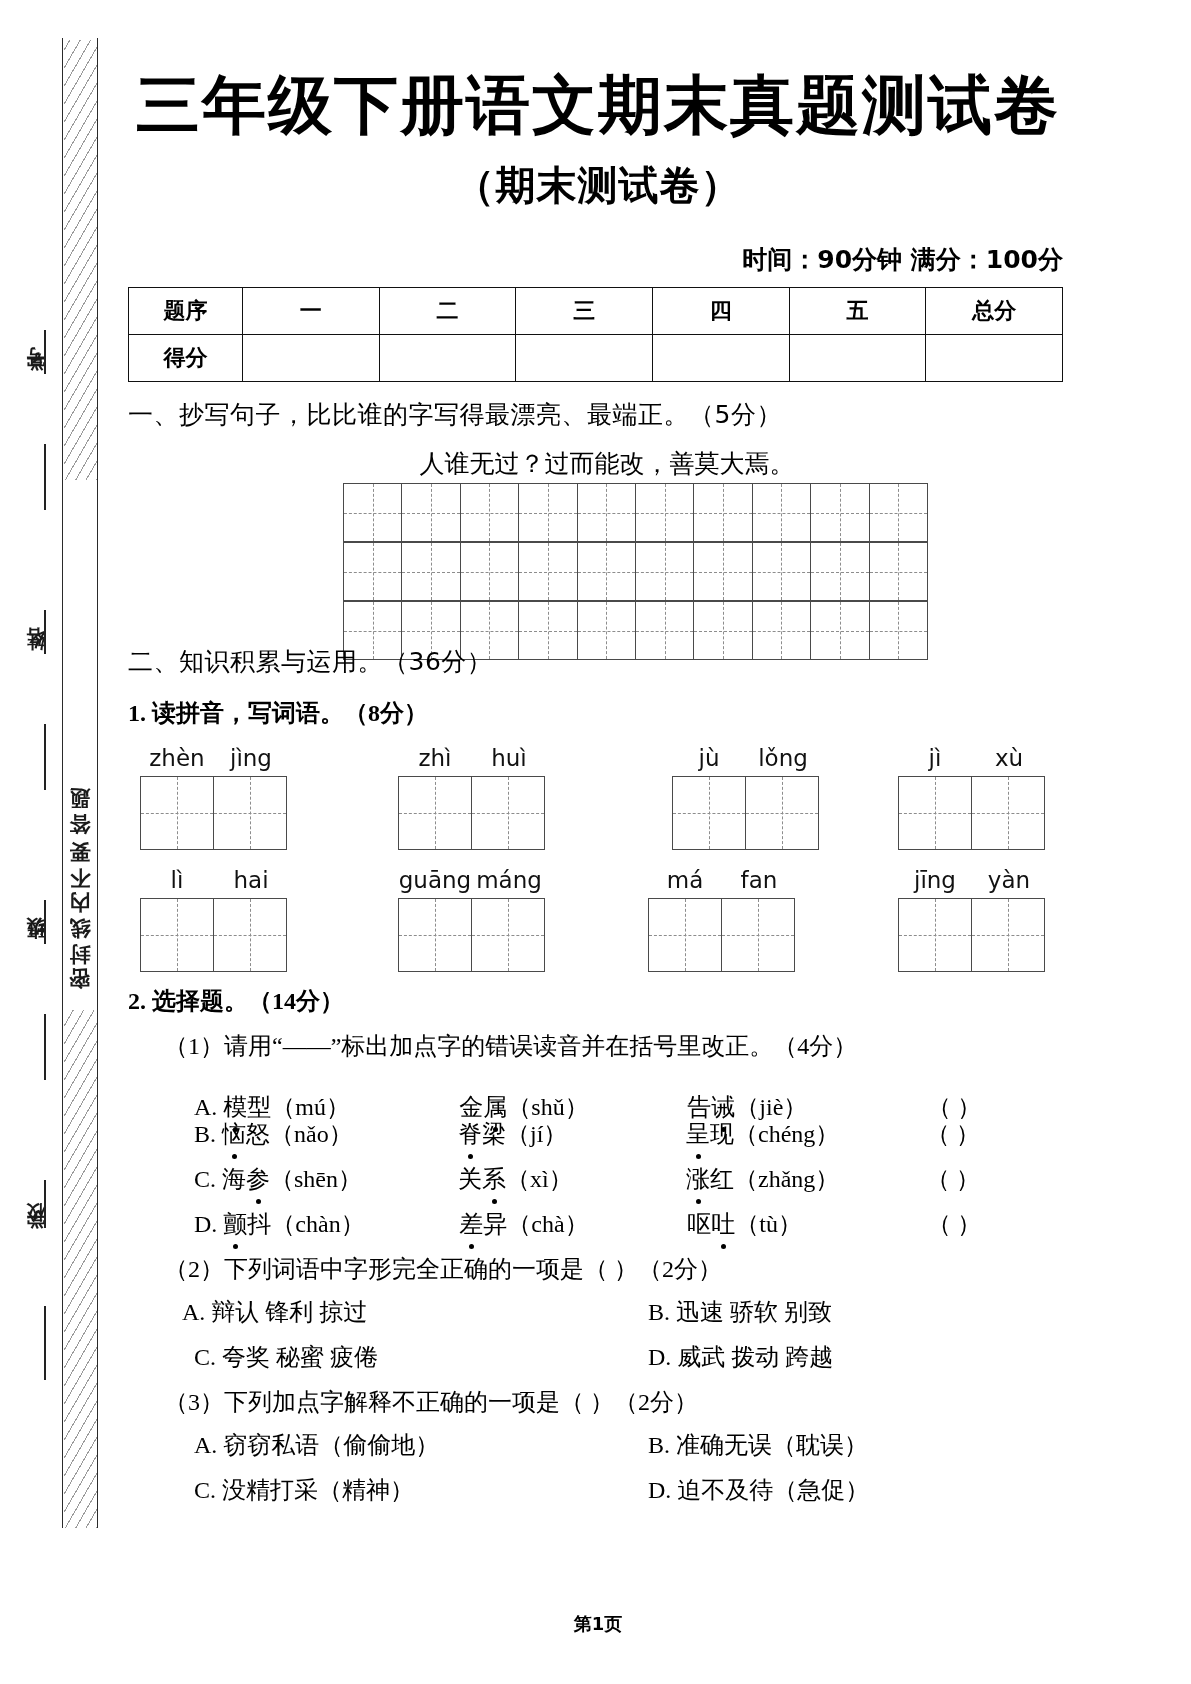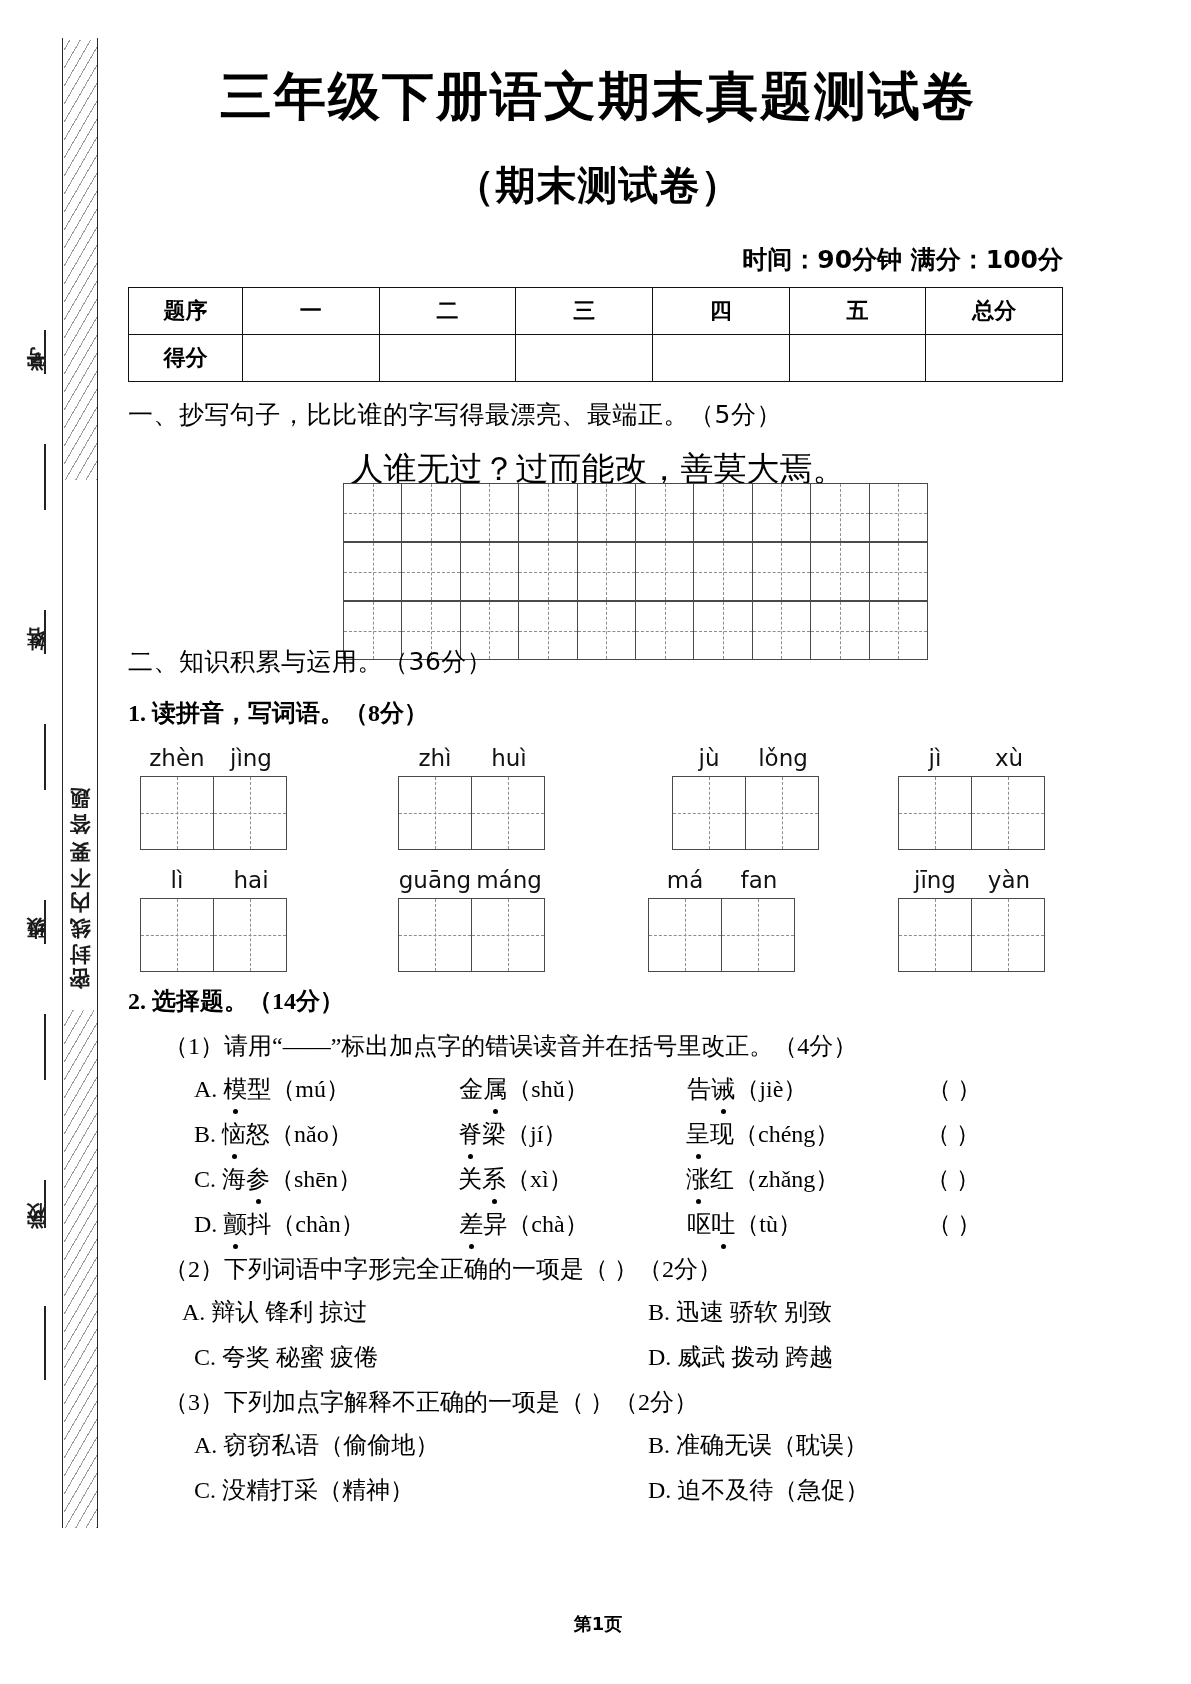--- a/index.html
+++ b/index.html
@@ -84,21 +84,21 @@
     left: 118px; top: 0;
     width: 1073px; height: 1684px;
   }
 
   .title {
     position: absolute;
     left: 0; top: 62px;
     width: 960px;
     text-align: center;
     font-family: "DejaVu Sans", "Liberation Sans", sans-serif;
-    font-size: 52px;
+    font-size: 64px;
     font-weight: 700;
     letter-spacing: 2px;
     color: #000;
     white-space: nowrap;
   }
   .subtitle {
     position: absolute;
     left: 0; top: 158px;
     width: 960px;
     text-align: center;
@@ -165,25 +165,25 @@
   }
   .opt {
     position: absolute;
     font-family: "Liberation Serif", "DejaVu Serif", serif;
     font-size: 24px;
     color: #000;
     white-space: nowrap;
   }
   .quote-line {
     position: absolute;
-    left: 0; top: 447px;
+    left: 9px; top: 447px;
     width: 960px;
     text-align: center;
     font-family: "Liberation Serif", "DejaVu Serif", serif;
-    font-size: 33px;
+    font-size: 25px;
     color: #000;
   }
 
   
   .dotchar { position: relative; display: inline-block; }
   .dotchar::after {
     content: "";
     position: absolute;
     left: 50%; bottom: -9px;
     width: 5px; height: 5px;
@@ -443,21 +443,21 @@
     </div>
   </div>
 
   <div class="q-head" style="left:10px; top:985px;">2. 选择题。（14分）</div>
 
   <div class="sub-q" style="left:46px; top:1030px;">（1）请用“——”标出加点字的错误读音并在括号里改正。（4分）</div>
 
   <div class="opt" style="left:76px; top:1073px;">
     <span>A.</span>
     <span style="display:inline-block;width:230px;"><span></span><span class="dotchar">模</span><span>型（mú）</span></span>
-    <span style="display:inline-block;width:222px;"><span>金</span><span class="dotchar">属</span><span>（shǔ）</span></span>
+    <span style="display:inline-block;width:222px;margin-top:18px;"><span>金</span><span class="dotchar">属</span><span>（shǔ）</span></span>
     <span style="display:inline-block;width:234px;"><span>告</span><span class="dotchar">诫</span><span>（jiè）</span></span>
     <span>（      ）</span>
   </div>
 
   <div class="opt" style="left:76px; top:1118px;">
     <span>B.</span>
     <span style="display:inline-block;width:230px;"><span></span><span class="dotchar">恼</span><span>怒（nǎo）</span></span>
     <span style="display:inline-block;width:222px;"><span></span><span class="dotchar">脊</span><span>梁（jí）</span></span>
     <span style="display:inline-block;width:234px;"><span></span><span class="dotchar">呈</span><span>现（chéng）</span></span>
     <span>（      ）</span>

